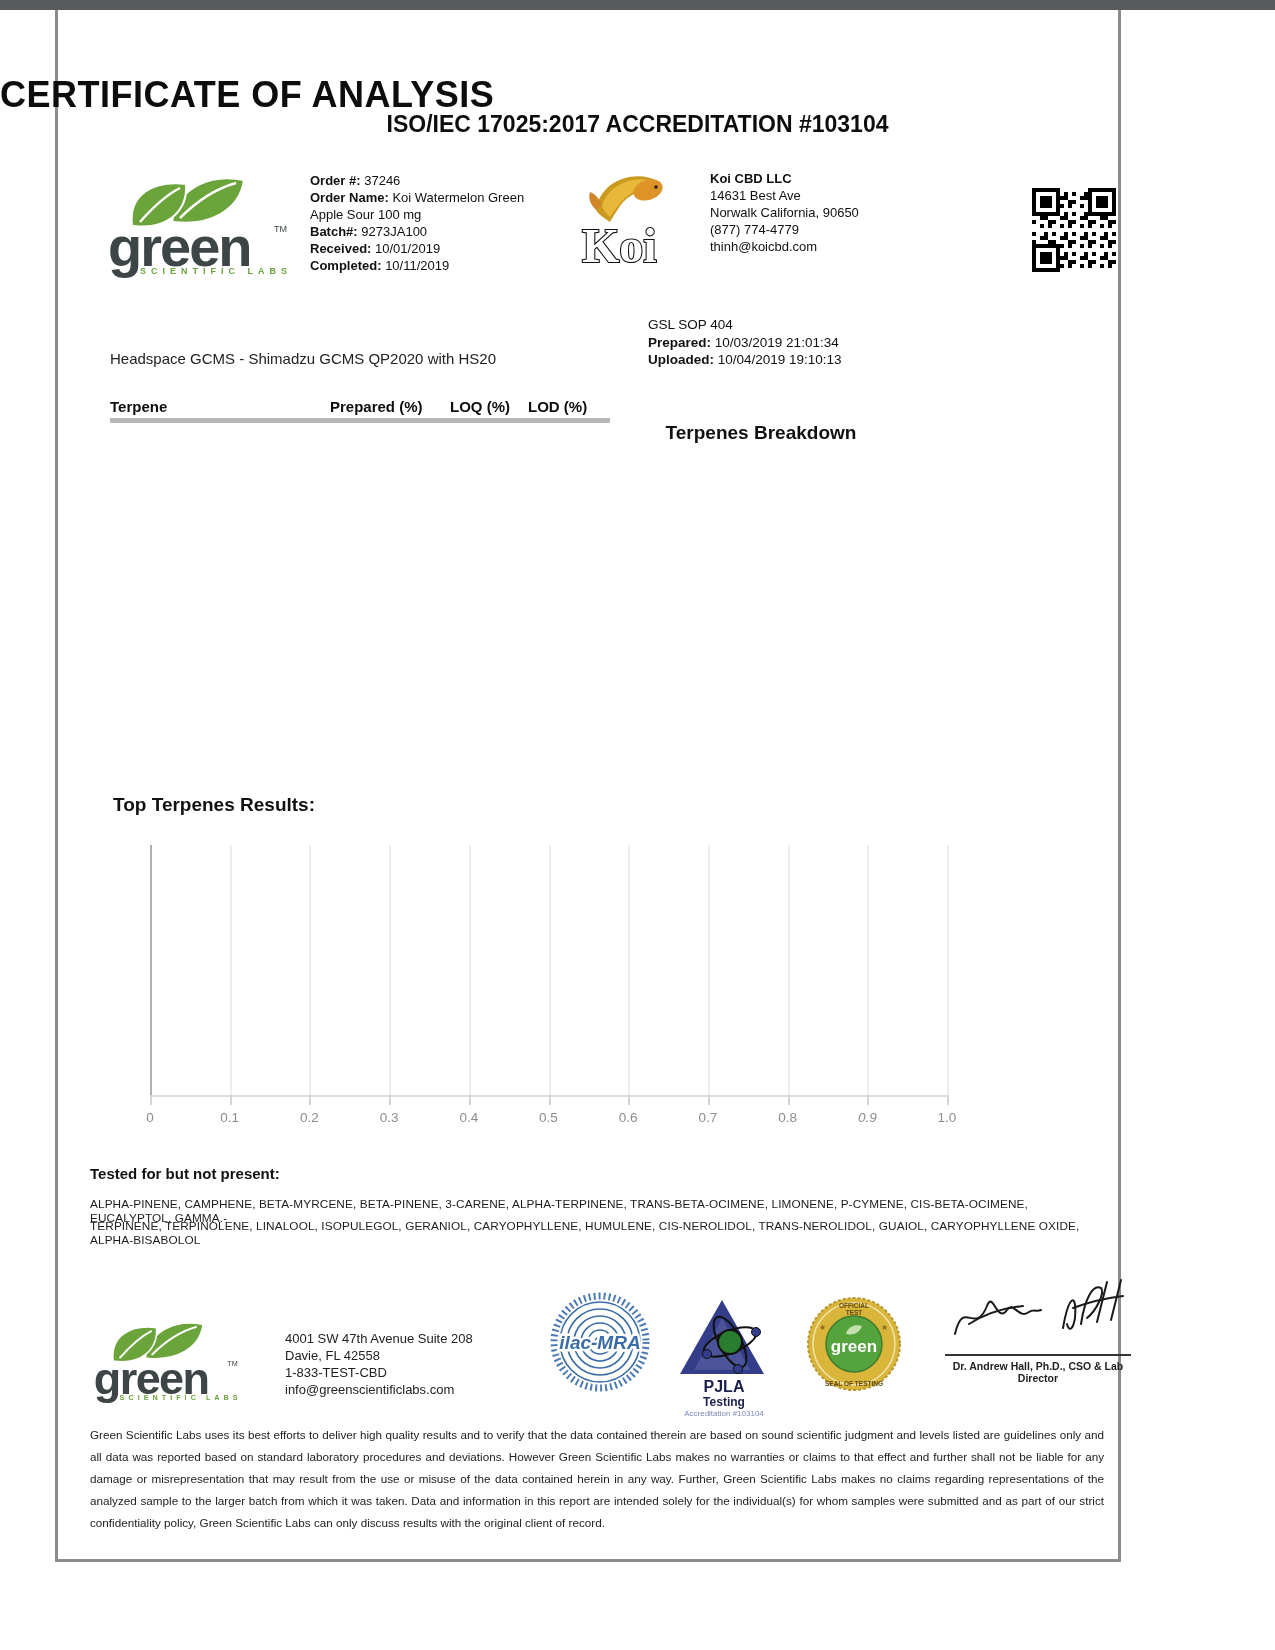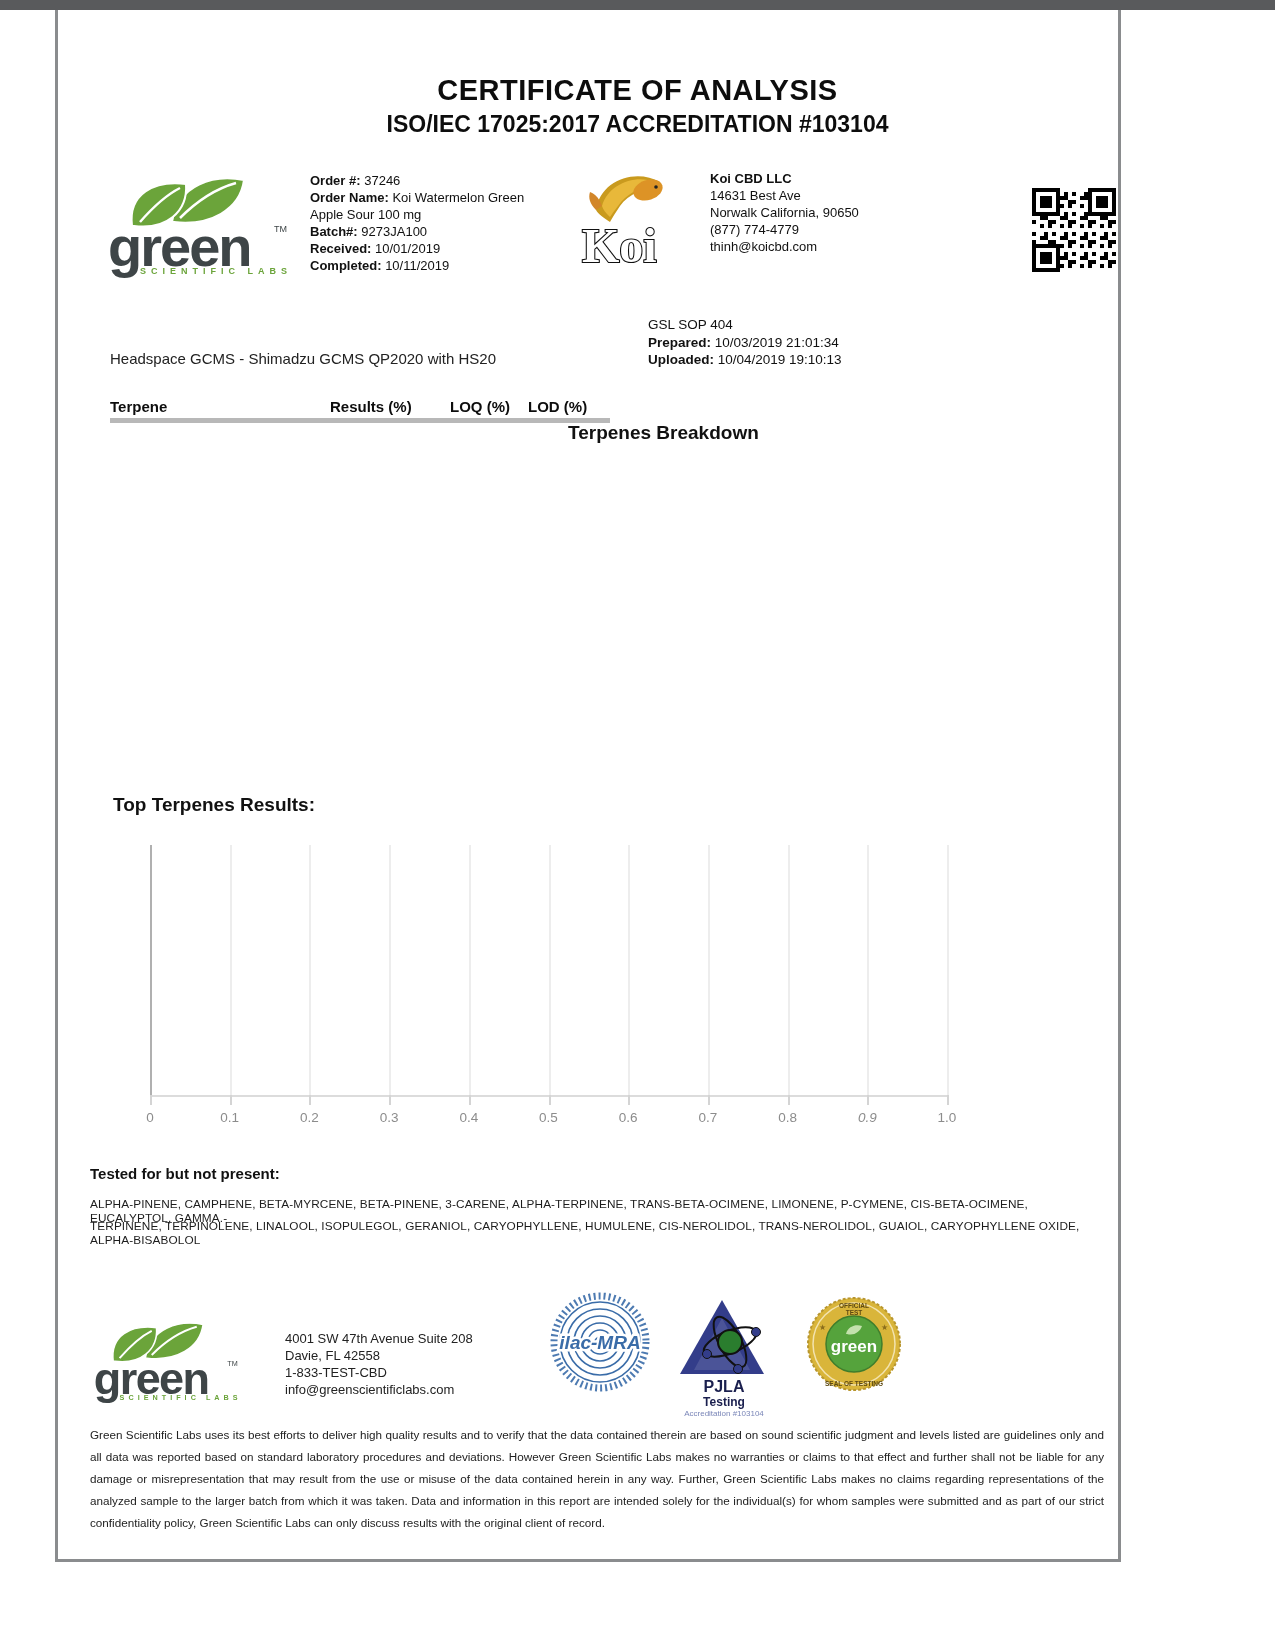--- a/index.html
+++ b/index.html
@@ -7,42 +7,42 @@
         font-family:"Liberation Sans",sans-serif;color:#111;}
   .abs{position:absolute;}
 
   
   .frame-top{left:0;top:0;width:1275px;height:10px;background:#595a5c;}
   .frame-left{left:55px;top:10px;width:3px;height:1552px;background:#8a8c8e;}
   .frame-right{left:1118px;top:10px;width:3px;height:1552px;background:#8a8c8e;}
   .frame-bottom{left:55px;top:1559px;width:1066px;height:3px;background:#8a8c8e;}
 
   
-  .doc-title{left:0;top:74px;width:1275px;text-align:center;font-size:29px;font-weight:bold;letter-spacing:.5px;color:#0d0d0d;}
+  .doc-title{left:0;top:74px;width:1275px;text-align:left;font-size:36px;font-weight:bold;letter-spacing:.5px;color:#0d0d0d;}
   .doc-subtitle{left:0;top:111px;width:1275px;text-align:center;font-size:23px;font-weight:bold;color:#0d0d0d;}
 
   
   .info-line{font-size:13px;line-height:17px;}
   .info-line b{font-weight:bold;}
   .order-info{left:310px;top:172px;width:222px;}
   .client-info{left:710px;top:170px;width:210px;}
   .client-name{font-weight:bold;}
   .qr{left:1032px;top:188px;width:84px;height:84px;background:#fff;}
   .qr i{position:absolute;width:4px;height:4px;background:#000;}
 
   
   .section-title{left:110px;top:300px;font-size:28px;font-weight:bold;color:#0d0d0d;}
   .method-line{left:110px;top:350px;font-size:15px;color:#222;}
   .sop-block{left:648px;top:316px;font-size:13.5px;line-height:17.5px;}
   .sop-block b{font-weight:bold;}
 
   
   .th{font-size:15px;font-weight:bold;top:398px;color:#0d0d0d;}
   .table-underline{left:110px;top:418px;width:500px;height:5px;background:#b8b8b8;}
-  .breakdown-title{left:568px;top:422px;width:290px;text-align:left;font-size:19px;font-weight:bold;}
+  .breakdown-title{left:616px;top:422px;width:290px;text-align:center;font-size:19px;font-weight:bold;}
 
   
   .top-results-title{left:113px;top:794px;font-size:19px;font-weight:bold;}
   .chart{left:150px;top:845px;width:797px;height:250px;border-bottom:2px solid #dcdcdc;}
   .gridline{position:absolute;top:0;bottom:0;width:2px;background:#ededed;}
   .gridline.first{background:#b0b0b0;}
   .tickmark{position:absolute;bottom:-10px;height:10px;width:2px;background:#d4d4d4;}
   .ticklabel{position:absolute;bottom:-30px;transform:translateX(-50%);font-size:13.5px;color:#8c8c8c;}
 
   
@@ -314,21 +314,21 @@
     </div>
 
   <div class="abs method-line">Headspace GCMS - Shimadzu GCMS QP2020 with HS20</div>
   <div class="abs sop-block">
     <div>GSL SOP 404</div>
     <div><b>Prepared:</b> <span>10/03/2019 21:01:34</span></div>
     <div><b>Uploaded:</b> <span>10/04/2019 19:10:13</span></div>
   </div>
 
   <div class="abs th" style="left:110px;">Terpene</div>
-  <div class="abs th" style="left:330px;">Results (%)</div>
+  <div class="abs th" style="left:330px;">Prepared (%)</div>
   <div class="abs th" style="left:450px;">LOQ (%)</div>
   <div class="abs th" style="left:528px;text-align:right;">LOD (%)</div>
   <div class="abs table-underline"></div>
 
   <div class="abs breakdown-title">Terpenes Breakdown</div>
 
   <div class="abs top-results-title">Top Terpenes Results:</div>
   <div class="abs chart">
     <div>
         <div class="gridline first" style="left: 0%;"></div>
@@ -433,16 +433,31 @@
       <text x="48" y="12" text-anchor="middle" font-size="6.5" font-weight="bold" fill="#5e4a12">OFFICIAL</text>
       <text x="48" y="19" text-anchor="middle" font-size="6.5" font-weight="bold" fill="#5e4a12">TEST</text>
       <text x="13" y="34" font-size="8" fill="#8a6d1c">★</text>
       <text x="75" y="34" font-size="8" fill="#8a6d1c">★</text>
       <path d="M40,38 C42,30 50,28 56,30 C54,36 48,40 41,38 Z" fill="#cfe8b8" opacity="0.9"></path>
       <text x="48" y="56" text-anchor="middle" font-size="17" font-weight="bold" fill="#fff">green</text>
       <text x="48" y="90" text-anchor="middle" font-size="6.5" font-weight="bold" fill="#5e4a12">SEAL OF TESTING</text>
     </svg>
   </div>
 
+  <div class="abs sig-wrap">
+    <svg width="186" height="72" viewBox="0 0 186 72">
+      <g fill="none" stroke="#1a1a1a" stroke-width="2" stroke-linecap="round">
+        <path d="M10,58 C18,22 30,60 42,30 C48,14 52,48 62,34 C68,24 74,44 84,36 C88,33 92,36 96,34"></path>
+        <path d="M24,48 C40,38 58,32 78,30"></path>
+        <path d="M118,52 C124,18 132,16 130,42 C128,54 124,56 122,48"></path>
+        <path d="M136,48 C140,22 148,8 156,12 C160,16 152,34 142,42"></path>
+        <path d="M152,46 L162,6"></path>
+        <path d="M166,44 L176,4"></path>
+        <path d="M128,32 C144,26 162,22 178,20"></path>
+      </g>
+    </svg>
+    <div class="sig-line"></div>
+    <div class="sig-name">Dr. Andrew Hall, Ph.D., CSO &amp; Lab Director</div>
+  </div>
 
   <div class="abs disclaimer">Green Scientific Labs uses its best efforts to deliver high quality results and to verify that the data contained therein are based on sound scientific judgment and levels listed are guidelines only and all data was reported based on standard laboratory procedures and deviations. However Green Scientific Labs makes no warranties or claims to that effect and further shall not be liable for any damage or misrepresentation that may result from the use or misuse of the data contained herein in any way. Further, Green Scientific Labs makes no claims regarding representations of the analyzed sample to the larger batch from which it was taken. Data and information in this report are intended solely for the individual(s) for whom samples were submitted and as part of our strict confidentiality policy, Green Scientific Labs can only discuss results with the original client of record.</div>
 
 </div>
 
 </body></html>

